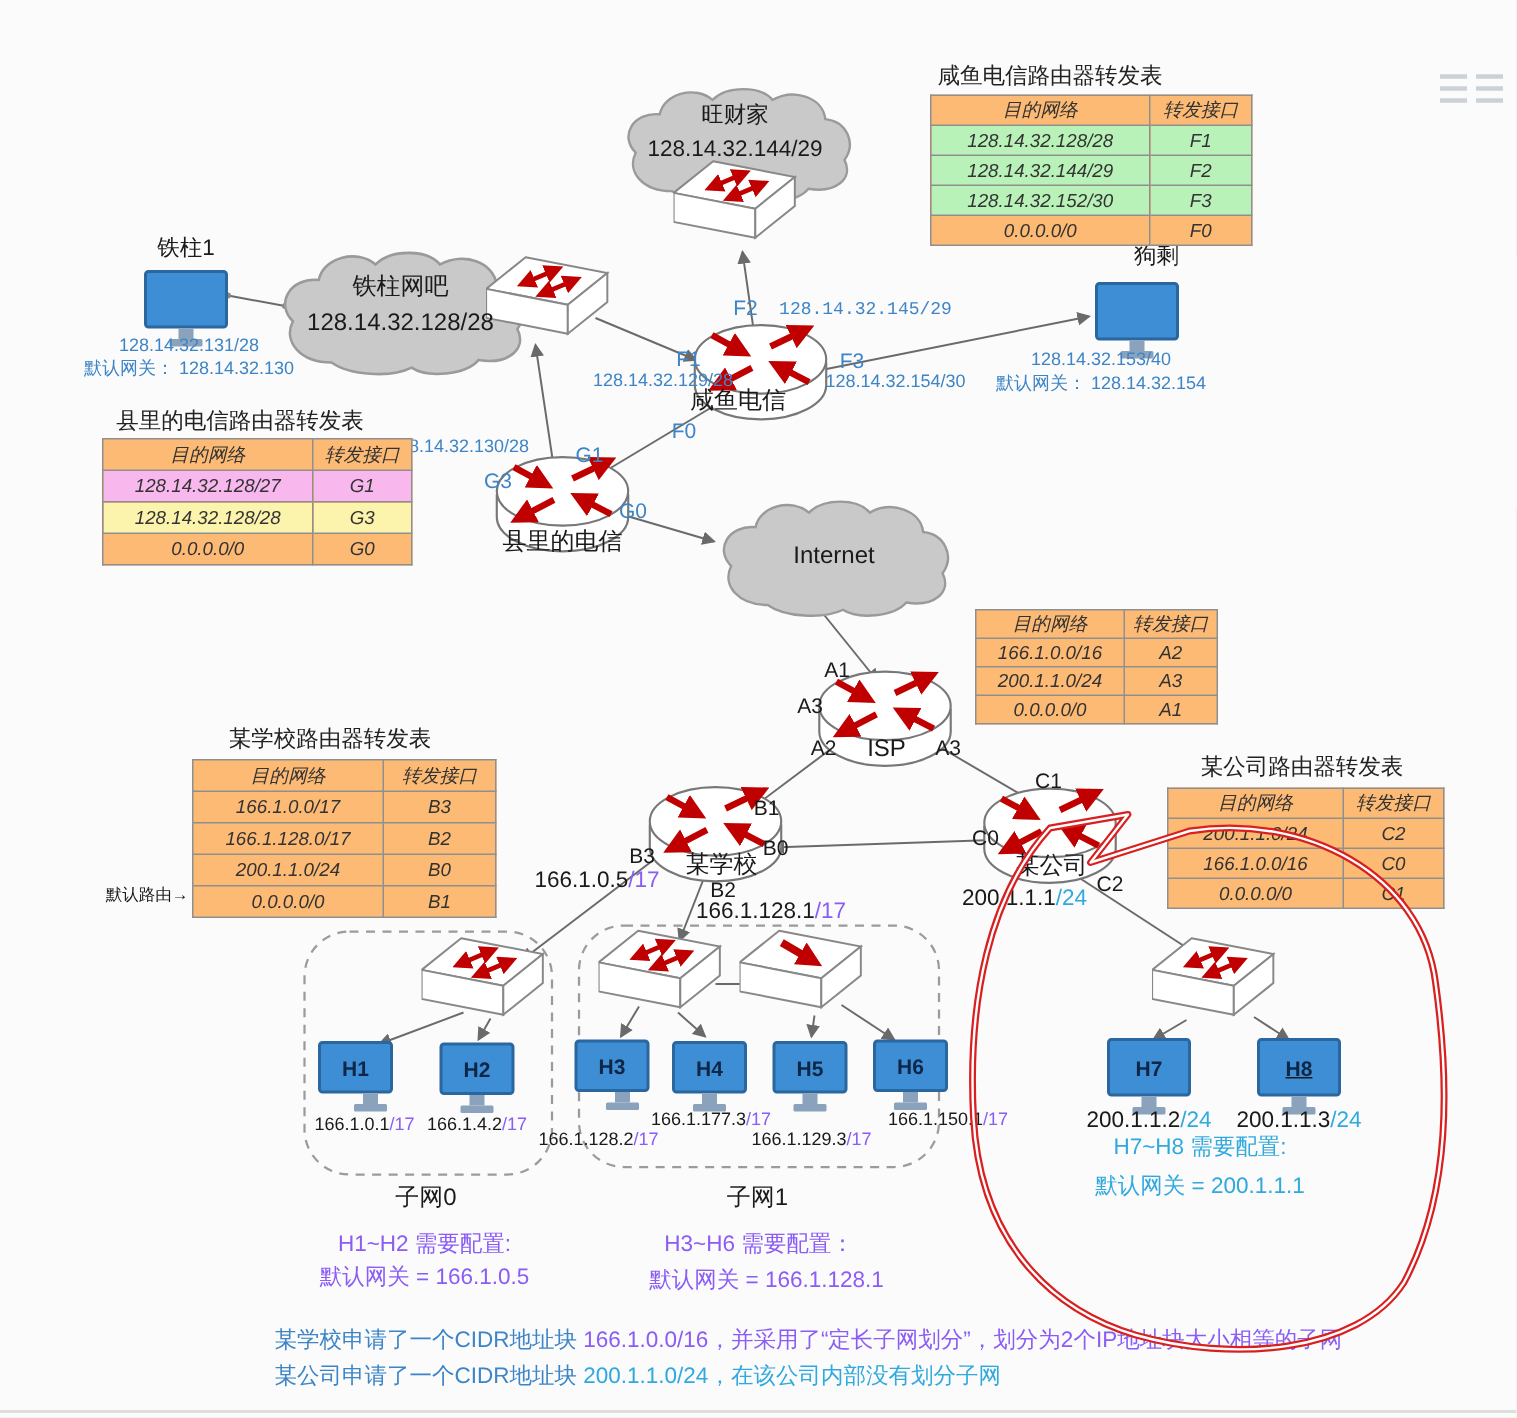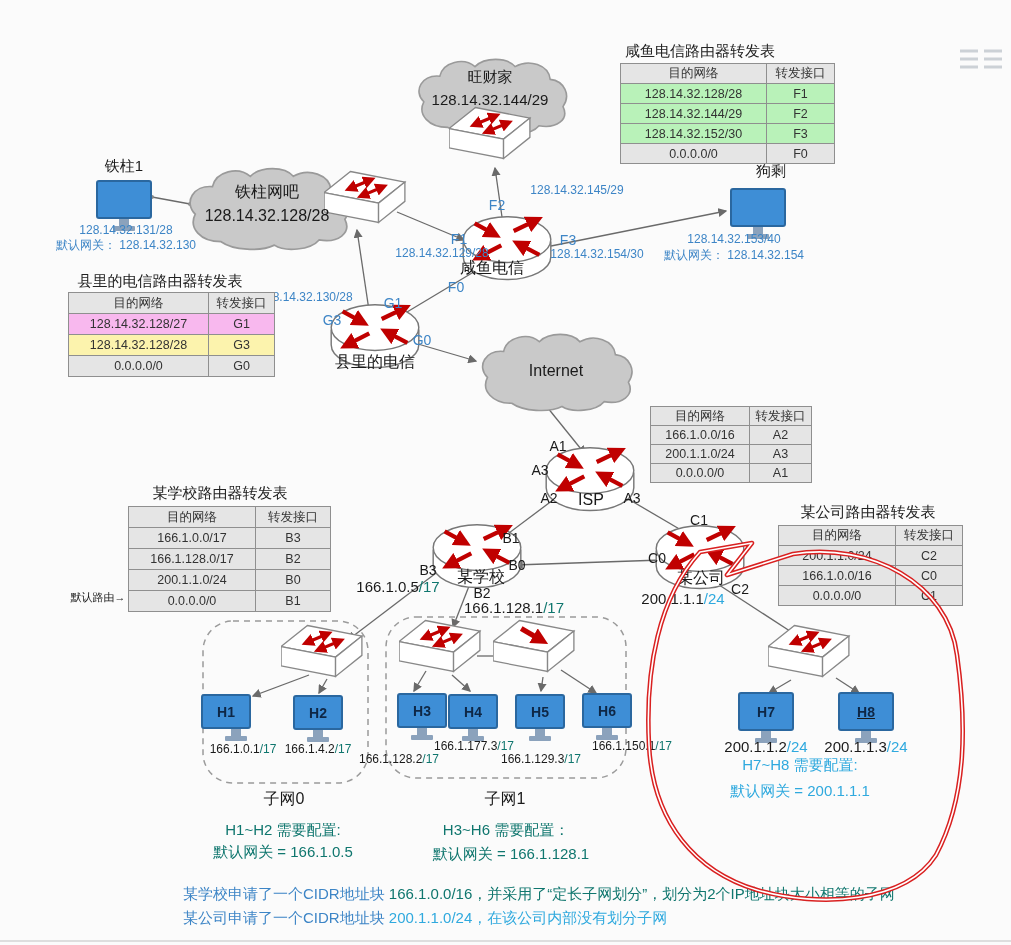--- a/index.html
+++ b/index.html
@@ -2,23 +2,23 @@
 <html><head>
 <meta charset="utf-8">
 <style>
   html,body{margin:0;padding:0;background:#eee;}
   .stage{position:relative;width:1011px;height:945px;background:#fbfbfb;font-family:"Liberation Sans",sans-serif;color:#1a1a1a;overflow:hidden;}
   svg.net,svg.overlay{position:absolute;left:0;top:0;}
   svg.overlay{pointer-events:none;}
   .lbl{position:absolute;white-space:nowrap;transform:translateX(-50%);line-height:1.15;}
   .lbla{position:absolute;white-space:nowrap;line-height:1.2;}
   .s11{font-size:11px;}.s12{font-size:12px;}.s14{font-size:14px;}.s15{font-size:15px;}.s16{font-size:16px;}
-  .blue{color:#3d85c6;}.cyan{color:#2fa9de;}.green{color:#0f766e;}.black{color:#1a1a1a;}
+  .blue{color:#3d85c6;}.cyan{color:#2fa9de;}.green{color:#8b5cf6;}.black{color:#1a1a1a;}
   .ttl{font-size:15px;color:#222;}
-  .ftable{position:absolute;border-collapse:collapse;background:#e5e5e5;table-layout:fixed;}
+  .ftable{position:absolute;border-collapse:collapse;background:#fdba74;table-layout:fixed;font-style:italic;}
   .ftable td{border:1px solid #8f8f8f;text-align:center;color:#333;font-size:12.5px;padding:0 2px;overflow:hidden;}
   .t1 td{height:19px;} .t2 td{height:20px;} .t3 td{height:18px;} .t4 td{height:20px;} .t5 td{height:19px;}
   tr.rg td{background:#b9f2b9;} tr.rp td{background:#f8b8ee;} tr.ry td{background:#fcf3ad;}
   .pc{position:absolute;}
   .screen{width:46px;height:31px;background:#3e8ed6;border:2px solid #2a679f;border-radius:3px;display:flex;align-items:center;justify-content:center;font-size:14px;font-weight:bold;color:#0e2746;}
   .pc-big .screen{width:52px;height:35px;}
   .stand{width:10px;height:7px;background:#8ba2bc;margin:0 auto;}
   .base{width:22px;height:5px;background:#8ba2bc;margin:0 auto;border-radius:1px;}
 </style>
 </head>
@@ -119,31 +119,31 @@
   <div class="pc pc-big" style="left:96px;top:180px;width:56px;">
     <div class="screen"></div>
       <div class="stand"></div>
       <div class="base"></div>
   </div>
   <div class="pc pc-big" style="left:730px;top:188px;width:56px;">
     <div class="screen"></div>
       <div class="stand"></div>
       <div class="base"></div>
   </div>
-  <div class="pc" style="left:201px;top:694px;width:70px;">
+  <div class="pc" style="left:212px;top:694px;width:70px;">
     <div class="screen">H1</div>
       <div class="stand"></div>
       <div class="base"></div>
   </div>
   <div class="pc" style="left:293px;top:695px;width:50px;">
     <div class="screen">H2</div>
       <div class="stand"></div>
       <div class="base"></div>
   </div>
-  <div class="pc" style="left:383px;top:693px;width:50px;margin-left:14px;">
+  <div class="pc" style="left:383px;top:693px;width:64px;">
     <div class="screen">H3</div>
       <div class="stand"></div>
       <div class="base"></div>
   </div>
   <div class="pc" style="left:448px;top:694px;width:50px;">
     <div class="screen">H4</div>
       <div class="stand"></div>
       <div class="base"></div>
   </div>
   <div class="pc" style="left:515px;top:694px;width:50px;">
@@ -198,21 +198,21 @@
   <div class="lbl s14 black" style="left:549px;top:490px;">A2</div>
   <div class="lbl s14 black" style="left:632px;top:490px;">A3</div>
   <div class="lbl s14 black" style="left:511px;top:530px;">B1</div>
   <div class="lbl s14 black" style="left:517px;top:557px;">B0</div>
   <div class="lbl s14 black" style="left:428px;top:562px;">B3</div>
   <div class="lbl s14 black" style="left:482px;top:585px;">B2</div>
   <div class="lbl s14 black" style="left:699px;top:512px;">C1</div>
   <div class="lbl s14 black" style="left:657px;top:550px;">C0</div>
   <div class="lbl s14 black" style="left:740px;top:581px;">C2</div>
 
-  <div class="lbl s12 blue" style="left:577px;top:184px;">128.14.32.145/29</div>
+  <div class="lbl s12 blue" style="left:577px;top:200px;font-family:Liberation Mono, monospace;">128.14.32.145/29</div>
   <div class="lbl s12 blue" style="left:442px;top:247px;">128.14.32.129/28</div>
   <div class="lbl s12 blue" style="left:597px;top:248px;">128.14.32.154/30</div>
   <div class="lbl s12 blue" style="left:306px;top:291px;">128.14.32.130/28</div>
 
   <div class="lbl s15" style="left:398px;top:578px;">
     <span class="black">166.1.0.5</span><span class="green">/17</span>
   </div>
   <div class="lbl s15" style="left:514px;top:599px;">
     <span class="black">166.1.128.1</span><span class="green">/17</span>
   </div>

